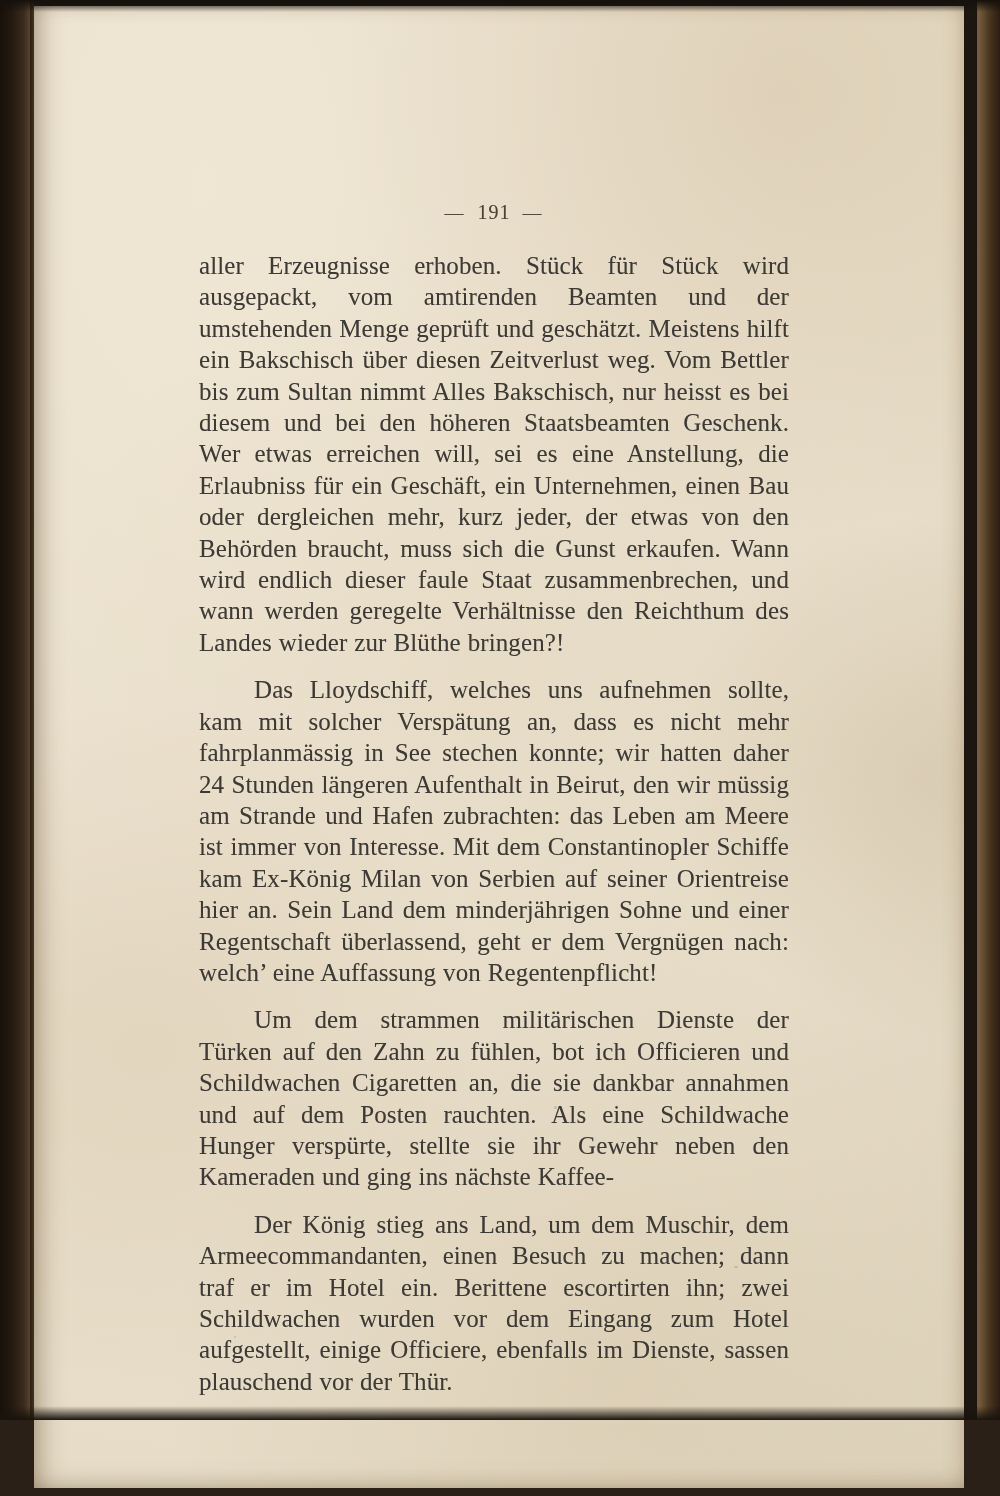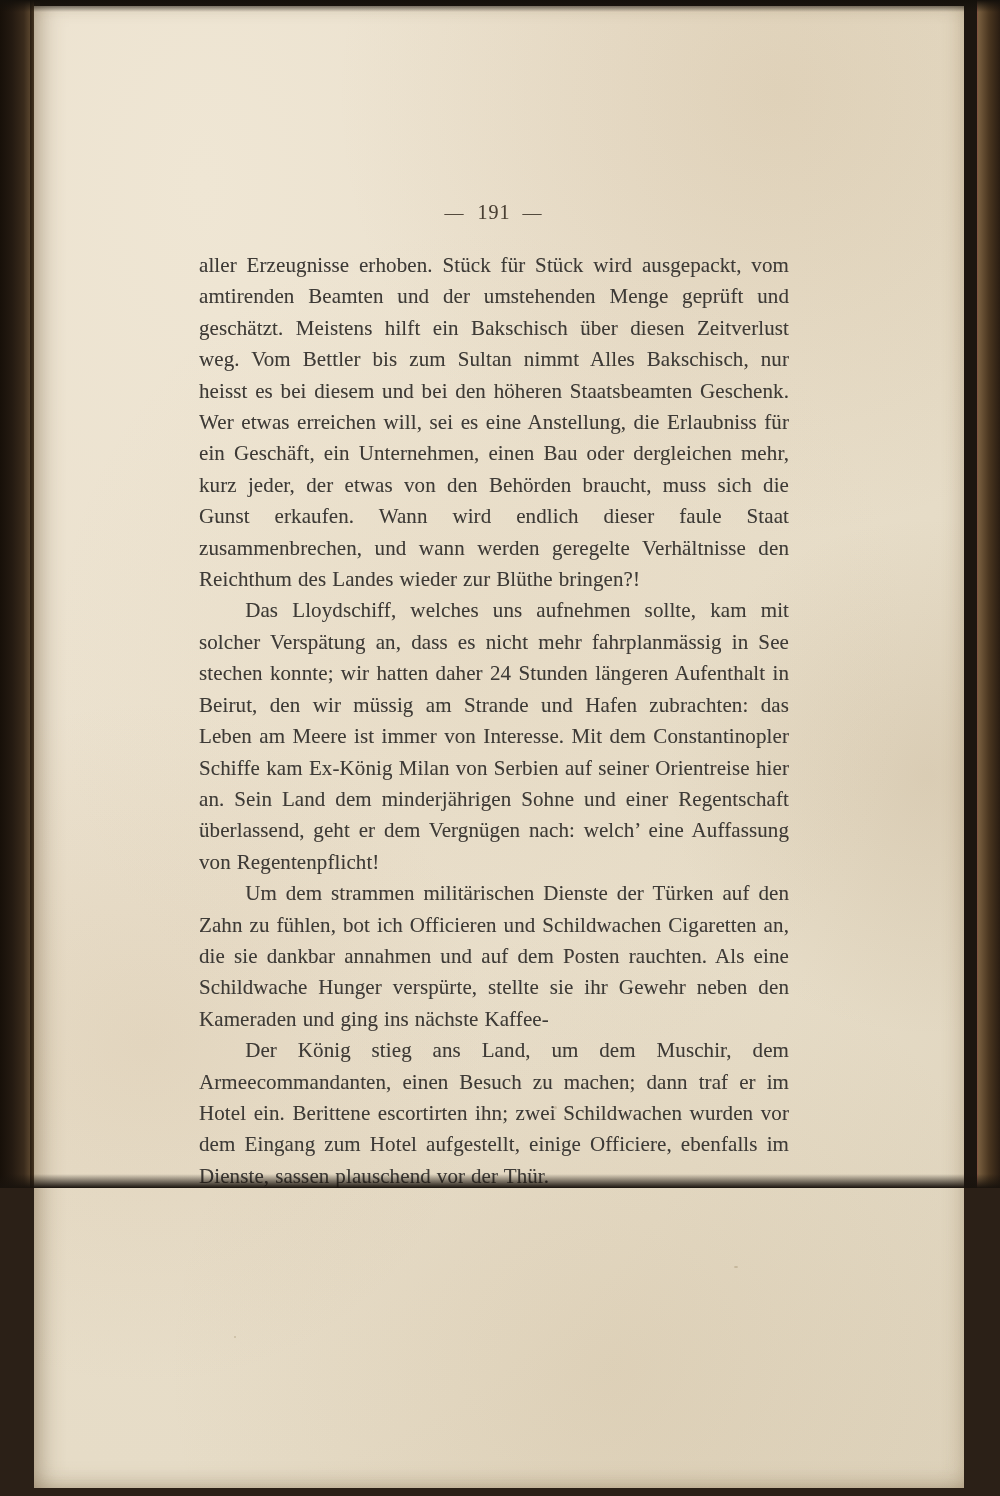--- a/index.html
+++ b/index.html
@@ -11,21 +11,21 @@
     width: 1000px;
     height: 1496px;
     overflow: hidden;
     font-family: "Liberation Serif", serif;
   }
 
   
   #scan {
     position: relative;
     width: 1000px;
-    height: 1188px;
+    height: 1420px;
     background: #1d1610;
   }
 
   
   .gutter-left {
     position: absolute;
     left: 0; top: 0;
     width: 34px; height: 100%;
     background: linear-gradient(to right, #171009 0%, #241a11 35%, #3a2b1c 70%, #6b5438 100%);
   }
@@ -114,32 +114,32 @@
     color: #4f4539;
   }
   .folio .num {
     display: inline-block;
     font-size: 20px;
     letter-spacing: 1px;
   }
 
   p.para {
     margin: 0;
-    font-size: 21px;
+    font-size: 25px;
     line-height: 31.4px;
     color: #3d3a36;
     text-align: justify;
     text-justify: inter-word;
     -webkit-hyphens: none;
     hyphens: none;
     font-family: "Liberation Serif", serif;
     letter-spacing: 0.1px;
     word-spacing: 0.6px;
   }
-  p.para + p.para { margin-top: 0; }
+  p.para + p.para { margin-top: 16px; }
   p.indent { text-indent: 2.2em; }
 
   
   #typeblock { text-shadow: 0 0 0.6px rgba(60,55,48,0.25); }
 </style>
 </head>
 <body>
 
 <div id="scan">
 

